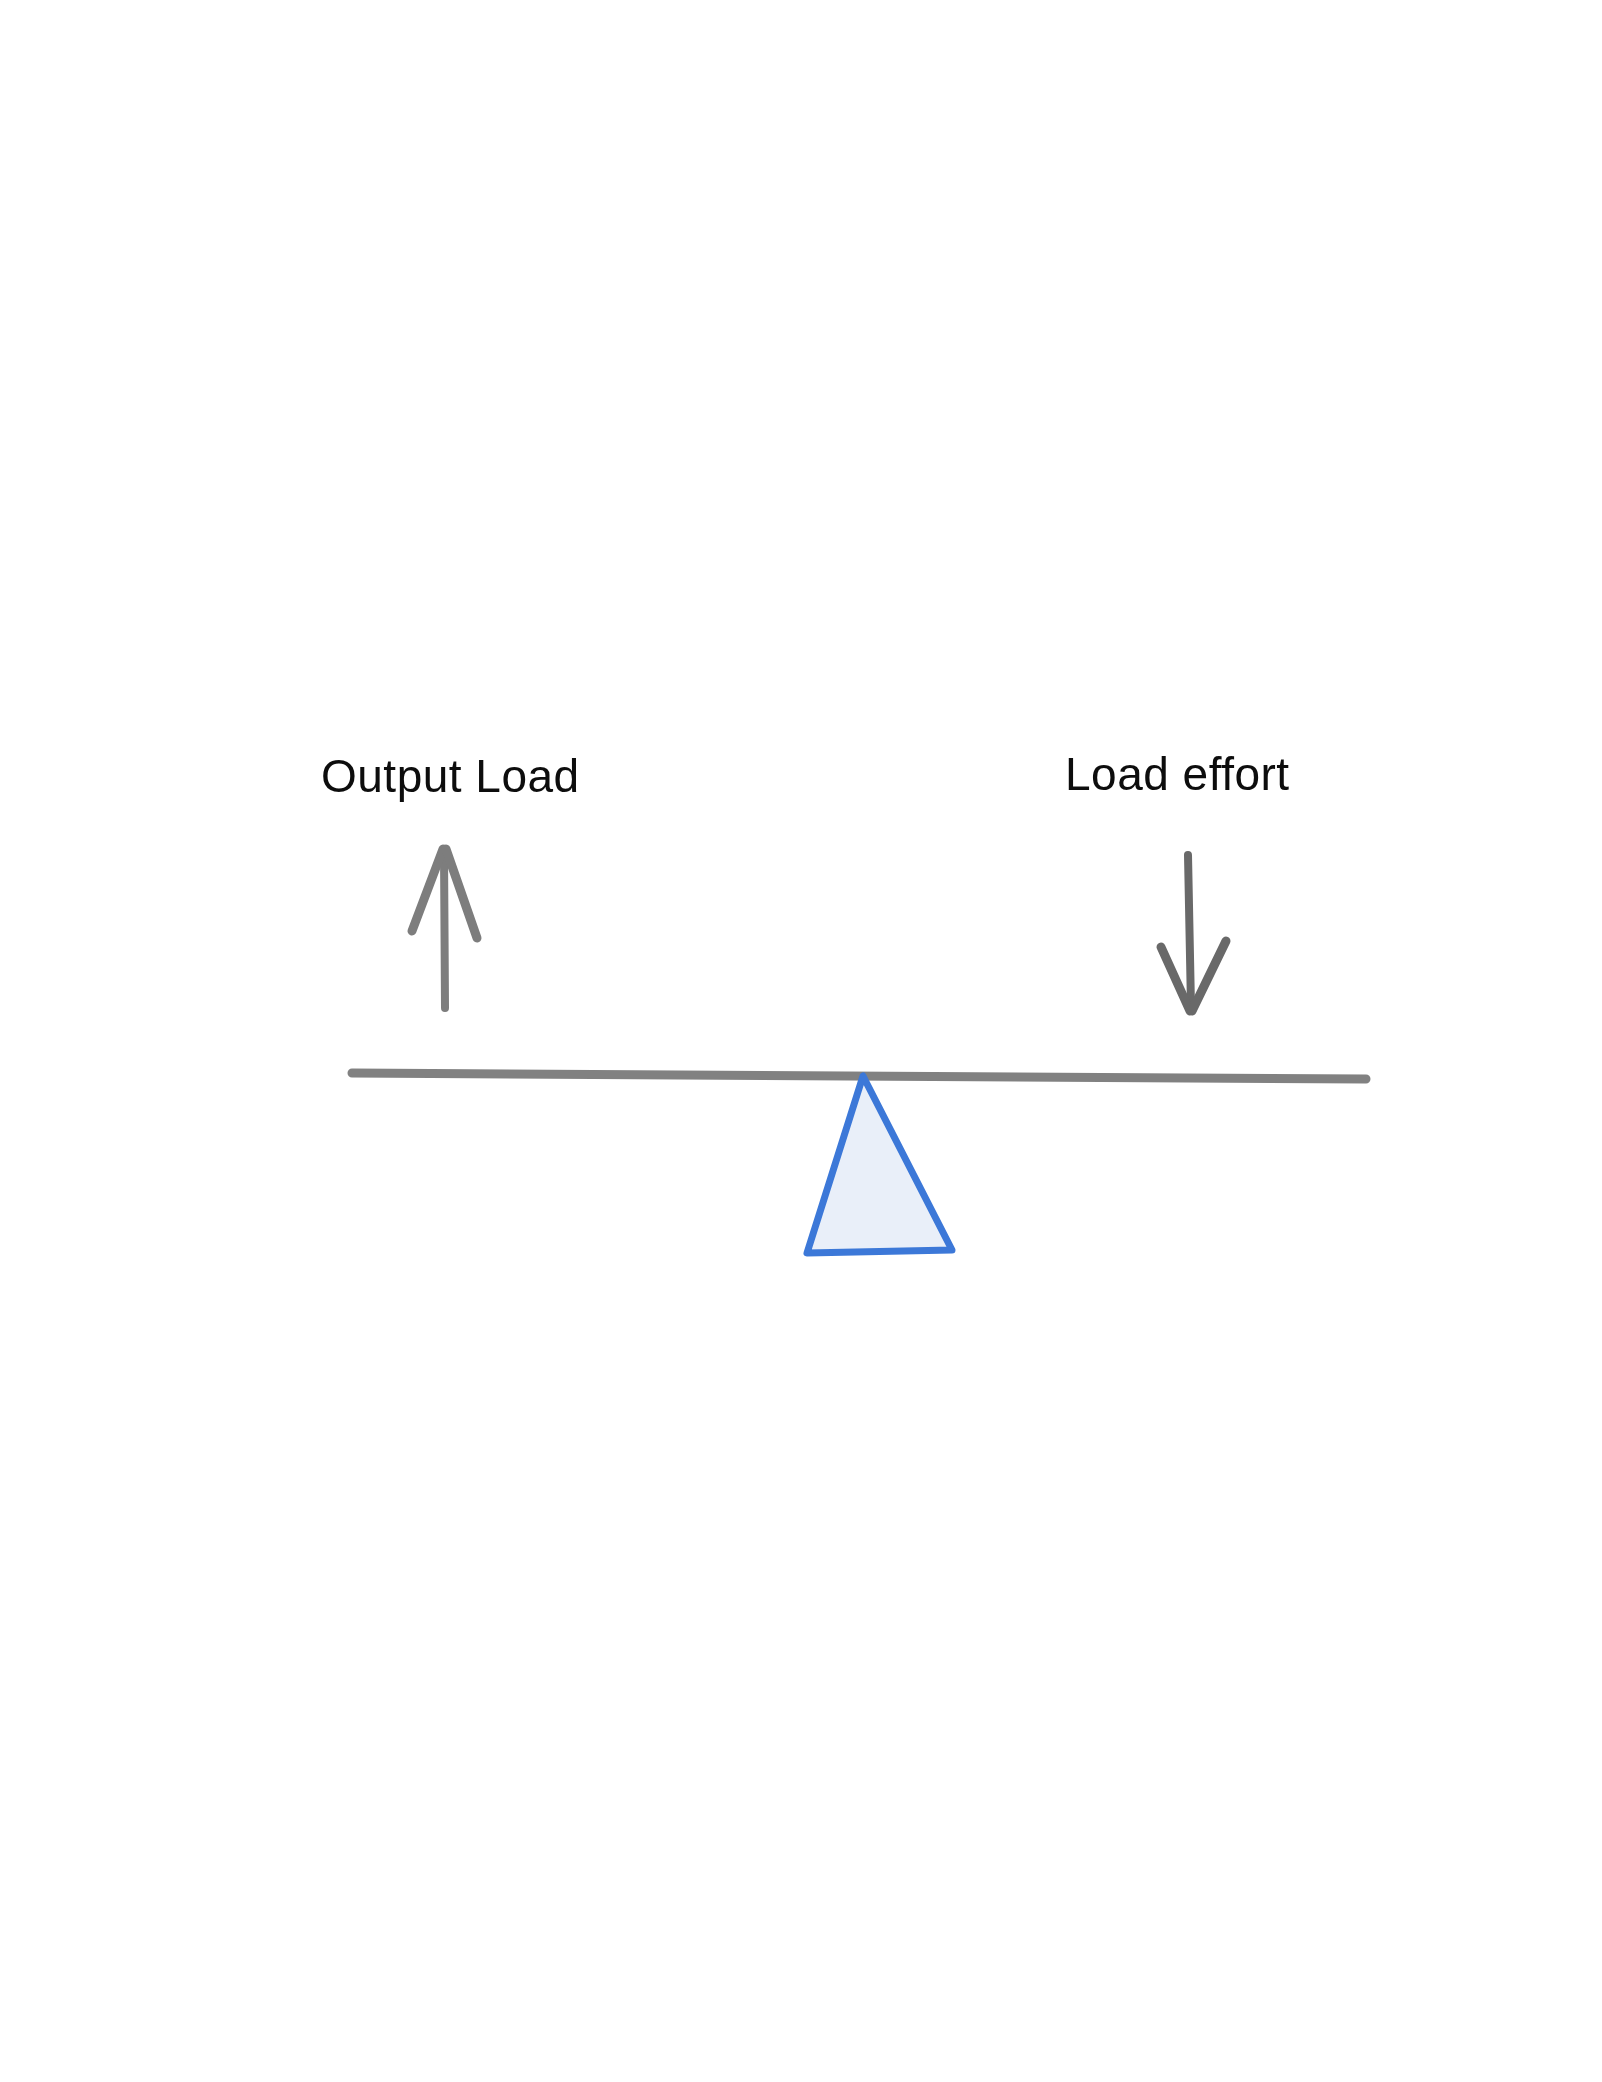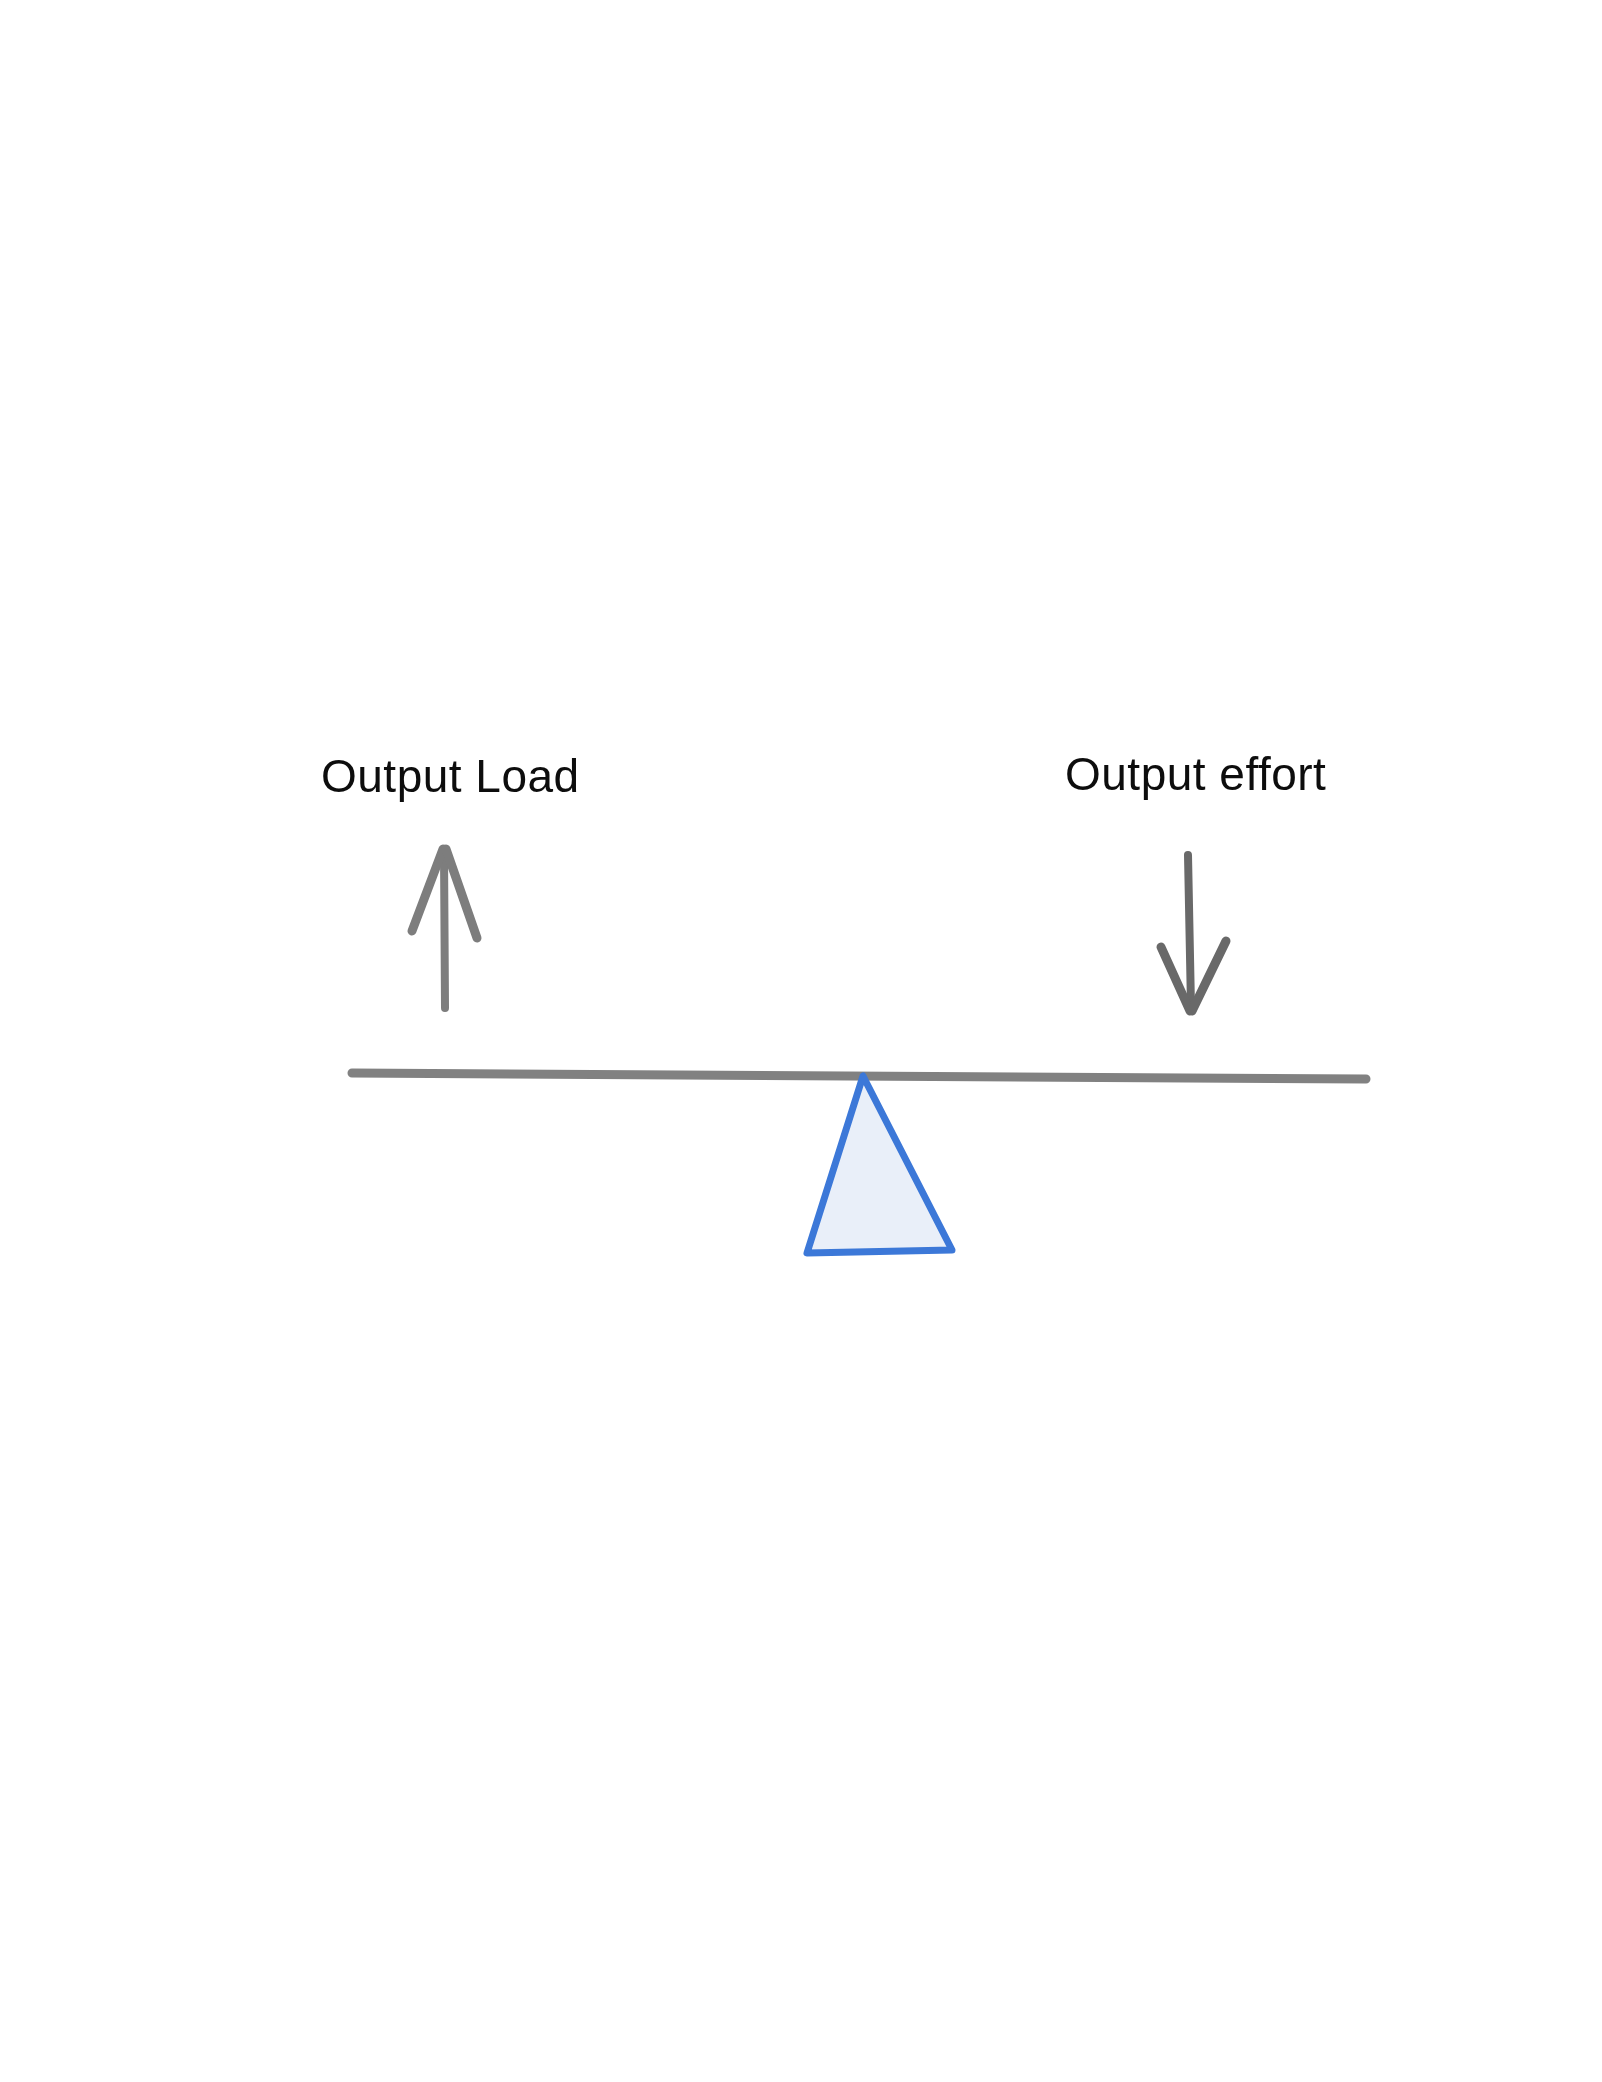--- a/index.html
+++ b/index.html
@@ -50,15 +50,15 @@
       <line x1="1226" y1="941" x2="1192" y2="1011" stroke-width="9"></line>
     </g>
 
     <line x1="352" y1="1073" x2="1366" y2="1079" stroke-width="9" stroke-linecap="round" stroke="#818181"></line>
 
     <polygon points="863,1076 807,1253 952,1250" stroke-width="7" stroke-linejoin="round" stroke="#3c78d8" fill="#e9eff9"></polygon>
   </svg>
 
   <div class="label label-output">Output Load</div>
 
-  <div class="label label-input">Output effort</div>
+  <div class="label label-input">Load effort</div>
 
 </div>
 
 </body></html>

